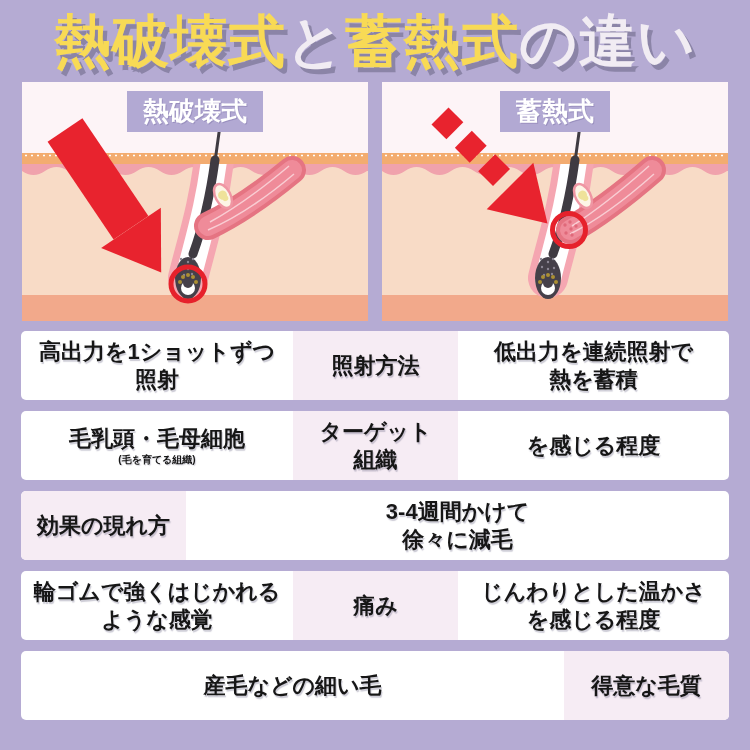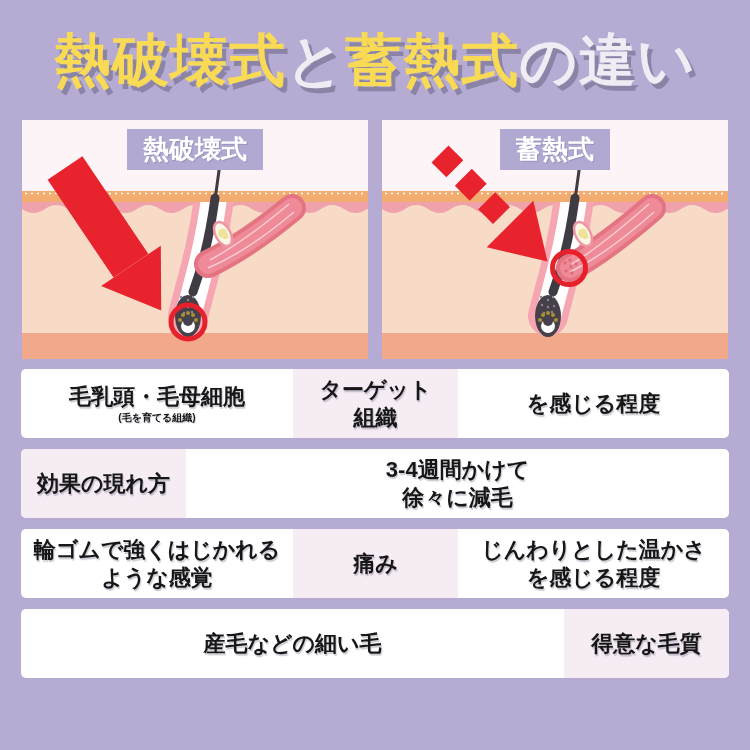--- a/index.html
+++ b/index.html
@@ -5,21 +5,21 @@
   html,body{margin:0;padding:0;}
   body{
     width:750px;height:750px;
     background:#b5abd3;
     font-family:"Liberation Sans","DejaVu Sans",sans-serif;
     overflow:hidden;
     -webkit-font-smoothing:antialiased;
   }
   
   .header{
-    height:120px;display:flex;align-items:center;justify-content:center;
+    height:82px;display:flex;align-items:center;justify-content:center;
   }
   .title{
     font-size:57px;font-weight:bold;letter-spacing:1px;white-space:nowrap;
     line-height:1;
   }
   .title .yellow{color:#f8da55;text-shadow:4px 5px 0 #8b84a7;}
   .title .white{color:#f1ecf3;text-shadow:4px 5px 0 #8b84a7;}
   
   .panels{
     display:flex;justify-content:center;gap:14px;padding:0 22px;
@@ -201,20 +201,35 @@
           <circle cx="194" cy="144" r="1.7"></circle>
       </g>
 
       <circle cx="187" cy="148" r="16.5" fill="none" stroke="#e6212b" stroke-width="5"></circle>
     </svg>
     <div class="panel-label">蓄熱式</div>
   </div>
 </div>
 
 <div class="table">
+  <div class="row">
+    <div class="cell cell-left">
+      <span class="main">高出力を1ショットずつ
+照射</span>
+      
+    </div>
+    <div class="cell cell-mid">
+      <span class="main">照射方法</span>
+    </div>
+    <div class="cell cell-right">
+      <span class="main">低出力を連続照射で
+熱を蓄積</span>
+      
+    </div>
+  </div>
 
   <div class="row">
     <div class="cell cell-left">
       <span class="main">毛乳頭・毛母細胞</span>
       <span class="sub">(毛を育てる組織)</span>
     </div>
     <div class="cell cell-mid">
       <span class="main">ターゲット
 組織</span>
     </div>

